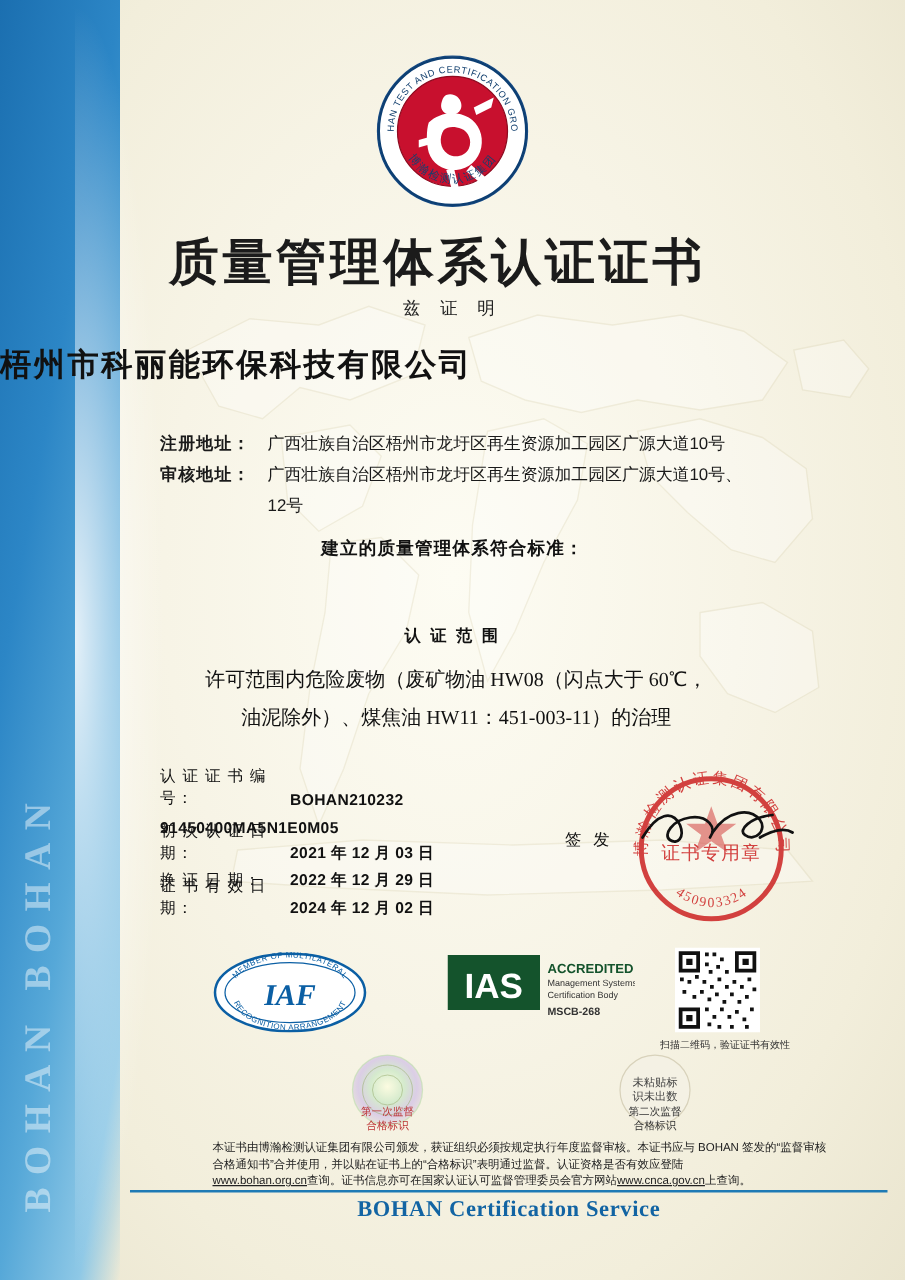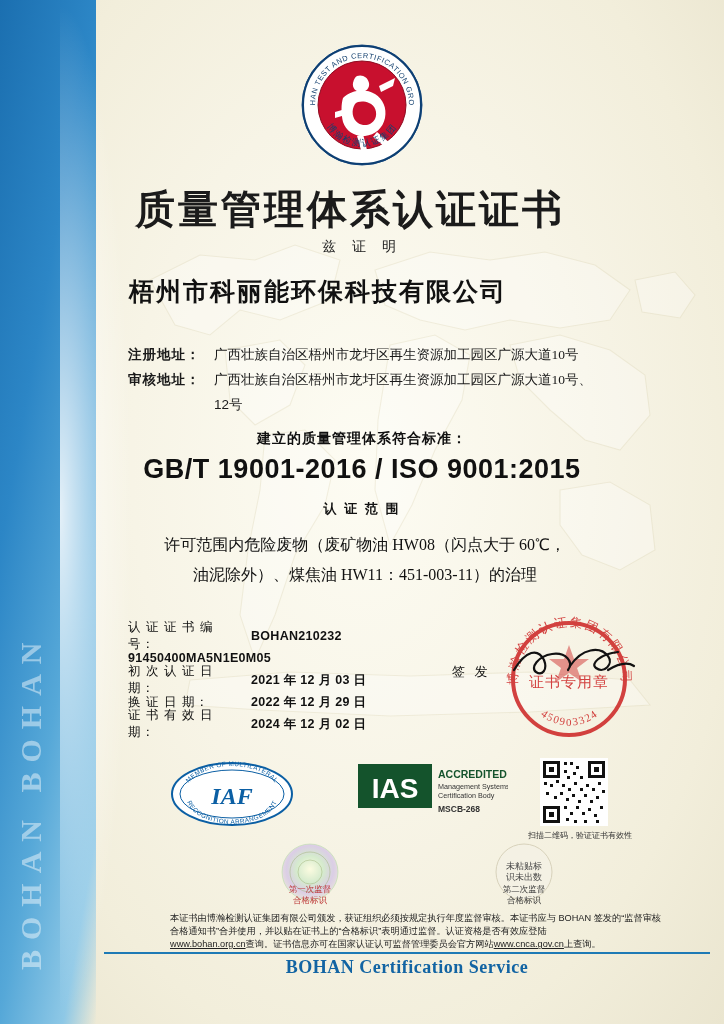--- a/index.html
+++ b/index.html
@@ -53,31 +53,31 @@
   .title{
     position:absolute;top:182px;left:0;width:700px;text-align:center;
     font-family:"Liberation Serif", serif;
     font-size:40px;font-weight:bold;letter-spacing:3px;color:#1b1b1b;
   }
   .sub-cert{
     position:absolute;top:238px;left:0;width:724px;text-align:center;
     font-size:14px;letter-spacing:6px;color:#222;
   }
   .company{
-    position:absolute;top:275px;left:0;width:636px;text-align:center;
+    position:absolute;top:275px;left:0;width:636px;
     font-family:"Liberation Serif", serif;
     font-size:25px;font-weight:bold;letter-spacing:2px;color:#111;
   }
   .addr-block{
     position:absolute;top:342px;left:128px;width:470px;
     font-size:13.5px;color:#1a1a1a;line-height:25px;
   }
   .addr-row{display:flex;}
   .addr-label{width:86px;flex:none;letter-spacing:1px;font-weight:bold;}
-  .addr-val{flex:1;font-family:Liberation Serif, serif;}
+  .addr-val{flex:1;}
   .addr-cont{margin-left:86px;}
   .std-lead{
     position:absolute;top:430px;left:0;width:724px;text-align:center;
     font-size:14px;color:#111;letter-spacing:1px;font-weight:bold;
   }
   .std-code{
     position:absolute;top:454px;left:0;width:724px;text-align:center;
     font-family:"Liberation Sans", sans-serif;
     font-size:27px;font-weight:bold;letter-spacing:.5px;color:#111;
   }
@@ -89,21 +89,21 @@
     position:absolute;top:530px;left:150px;width:430px;text-align:center;
     font-size:16px;line-height:30px;color:#111;
     font-family:"Liberation Serif", serif;
   }
 
   
   .details{
     position:absolute;top:625px;left:128px;width:330px;
     font-size:12.5px;color:#111;
   }
-  .det-row{display:flex;align-items:center;height:22px;gap:19px;}
+  .det-row{display:flex;align-items:flex-end;height:22px;}
   .det-label{width:104px;flex:none;letter-spacing:1px;}
   .det-val{flex:1;font-weight:bold;font-family:"Liberation Sans",sans-serif;letter-spacing:.3px;}
   .sign-label{
     position:absolute;top:663px;left:452px;font-size:13px;letter-spacing:3px;color:#111;
   }
   
   .seal{
     position:absolute;left:497px;top:605px;width:145px;height:145px;
   }
   .seal svg{display:block;}
@@ -209,21 +209,20 @@
       <div class="addr-val">广西壮族自治区梧州市龙圩区再生资源加工园区广源大道10号</div>
     </div>
     <div class="addr-row">
       <div class="addr-label">审核地址：</div>
       <div class="addr-val">广西壮族自治区梧州市龙圩区再生资源加工园区广源大道10号、</div>
     </div>
     <div class="addr-cont">12号</div>
   </div>
 
   <div class="std-lead">建立的质量管理体系符合标准：</div>
-  <div class="std-code">GB/T 19001-2016 / ISO 9001:2015</div>
 
   <div class="scope-lead">认 证 范 围</div>
   <div class="scope-text">
     <div>许可范围内危险废物（废矿物油 HW08（闪点大于 60℃，</div>
     <div>油泥除外）、煤焦油 HW11：451-003-11）的治理</div>
   </div>
 
   <div class="details">
     <div class="det-row">
       <div class="det-label">认 证 证 书 编 号：</div>

